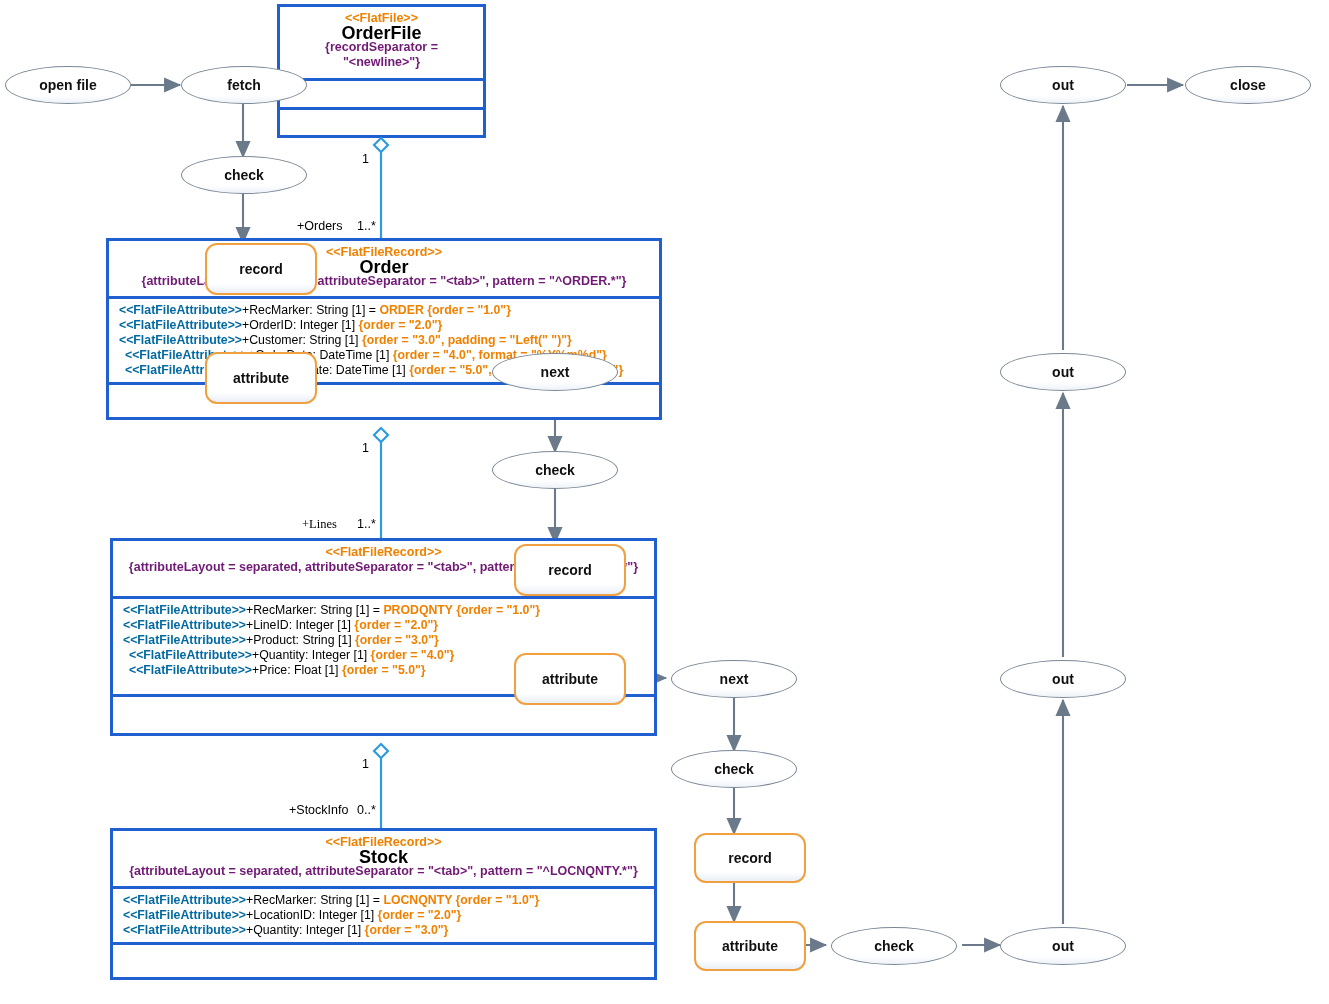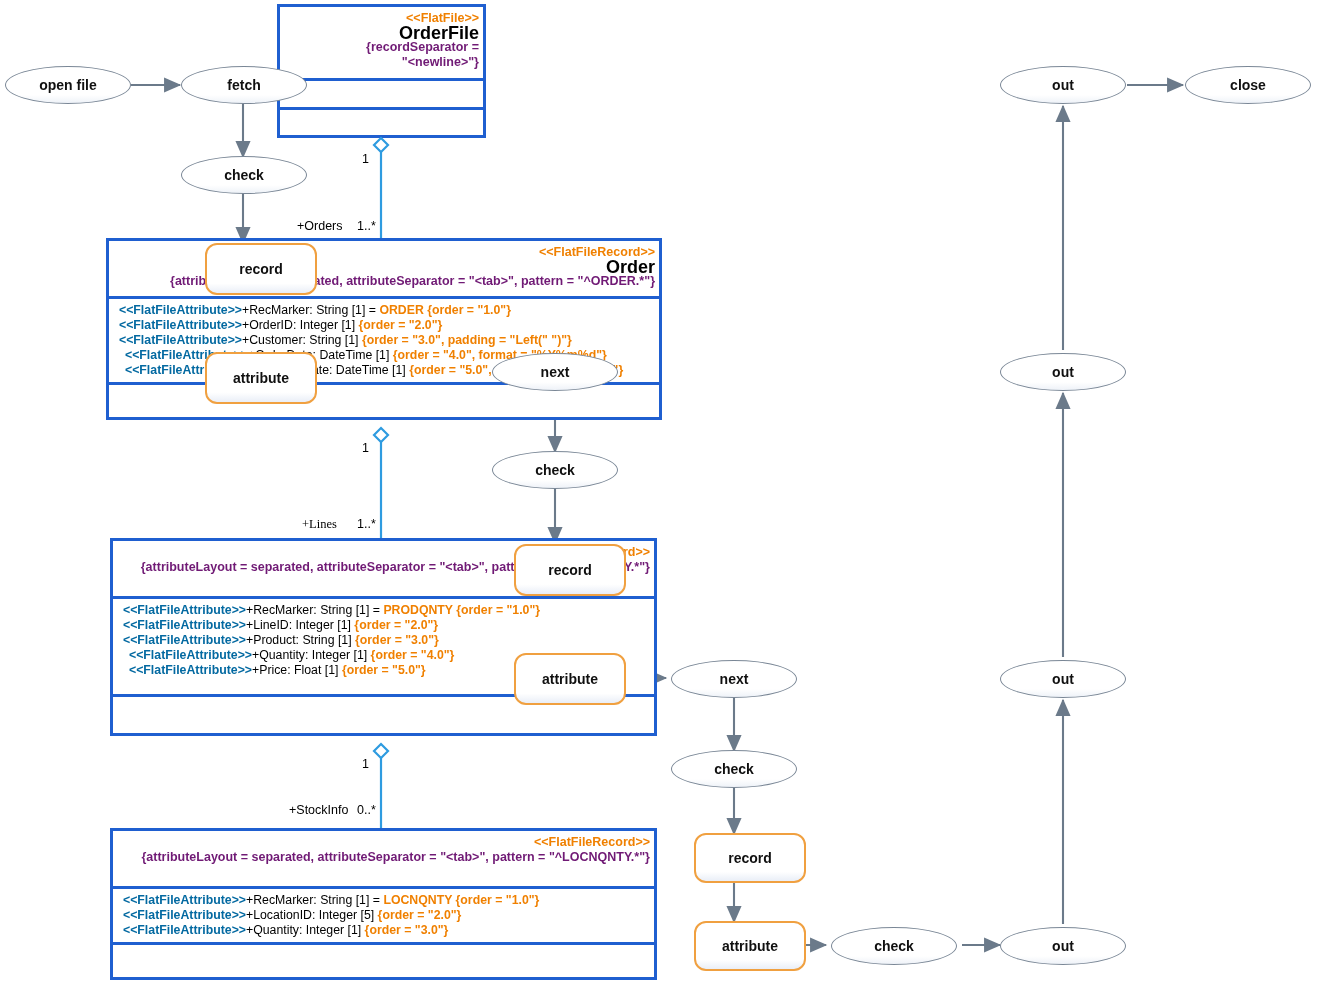--- a/index.html
+++ b/index.html
@@ -34,21 +34,21 @@
     background: #ffffff;
     box-sizing: border-box;
   }
   .uml-compartment {
     box-sizing: border-box;
     border-bottom: 3px solid #1F5FD0;
     overflow: hidden;
   }
   .uml-compartment.last { border-bottom: none; }
   .uml-header {
-    text-align: right;
+    text-align: center;
     padding: 4px 4px 11px 4px;
     line-height: 14.5px;
   }
   .stereo {
     color: #F08000;
     font-weight: bold;
     font-size: 12.5px;
     display: block;
   }
   .cls-name {
@@ -223,28 +223,29 @@
       <div class="attr-row attr-indent-1">
         <span class="st">&lt;&lt;FlatFileAttribute&gt;&gt;</span><span class="nm">+Price: Float [1] </span><span class="tag">{order = "5.0"}</span>
       </div>
     </div>
     <div class="uml-compartment last" style="height:36px;"></div>
   </div>
 
   <div class="uml-class" style="left:110px; top:828px; width:547px; height:152px; z-index:2;">
     <div class="uml-compartment uml-header" style="height:58px;">
       <span class="stereo">&lt;&lt;FlatFileRecord&gt;&gt;</span>
+      <span class="cls-name">Stock</span>
       <span class="cls-props">{attributeLayout = separated, attributeSeparator = "&lt;tab&gt;", pattern = "^LOCNQNTY.*"}</span>
     </div>
     <div class="uml-compartment attr-list" style="height:56px;">
       <div class="attr-row">
         <span class="st">&lt;&lt;FlatFileAttribute&gt;&gt;</span><span class="nm">+RecMarker: String [1] = </span><span class="val">LOCNQNTY</span><span class="tag"> {order = "1.0"}</span>
       </div>
       <div class="attr-row">
-        <span class="st">&lt;&lt;FlatFileAttribute&gt;&gt;</span><span class="nm">+LocationID: Integer [5] </span><span class="tag">{order = "2.0"}</span>
+        <span class="st">&lt;&lt;FlatFileAttribute&gt;&gt;</span><span class="nm">+LocationID: Integer [1] </span><span class="tag">{order = "2.0"}</span>
       </div>
       <div class="attr-row">
         <span class="st">&lt;&lt;FlatFileAttribute&gt;&gt;</span><span class="nm">+Quantity: Integer [1] </span><span class="tag">{order = "3.0"}</span>
       </div>
     </div>
     <div class="uml-compartment last" style="height:35px;"></div>
   </div>
 
   <svg class="layer" id="classes" viewBox="0 0 1329 1004" style="z-index:2; pointer-events:none;">
     <g stroke="#2E9BE0" stroke-width="2.2" fill="none">

